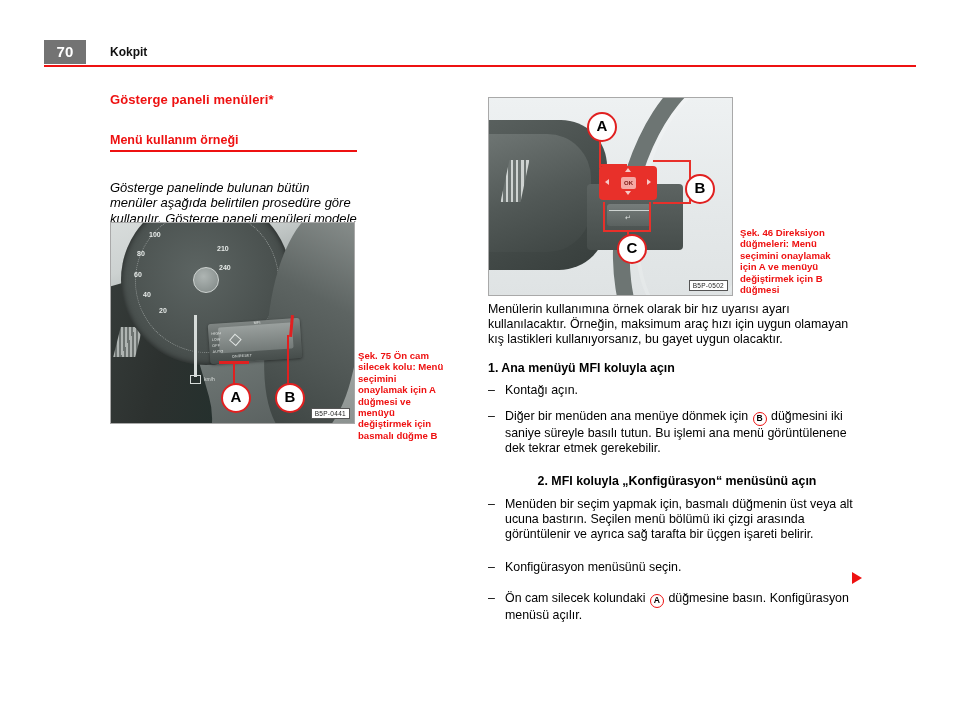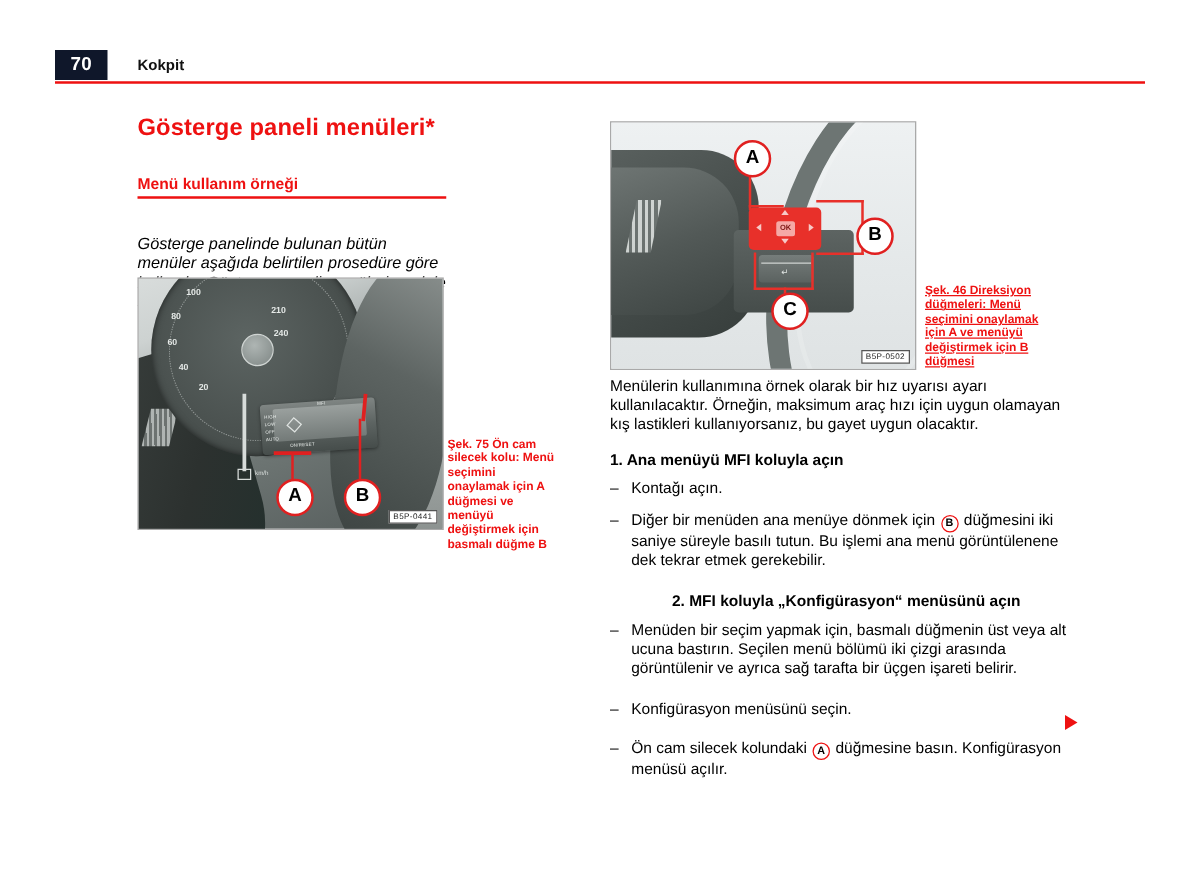--- a/index.html
+++ b/index.html
@@ -24,21 +24,21 @@
   
   .header {
     position: absolute;
     left: 44px; top: 40px;
     width: 872px; height: 28px;
   }
   .page-num-box {
     position: absolute;
     left: 0; top: 0;
     width: 42px; height: 24px;
-    background: #0f172a;
+    background: #737373;
     color: #ffffff;
     font-size: 15px;
     font-weight: bold;
     line-height: 24px;
     text-align: center;
     letter-spacing: 0.2px;
   }
   .header-title {
     position: absolute;
     left: 66px; top: 0;
@@ -62,21 +62,21 @@
     width: 360px;
   }
   .col-right {
     position: absolute;
     left: 488px; top: 92px;
     width: 378px;
   }
 
   
   .h1-title {
-    font-size: 19px;
+    font-size: 13px;
     font-weight: bold;
     color: #ee1111;
     margin: 0 0 26px 0;
     letter-spacing: 0.1px;
   }
   .h2-wrap {
     width: 247px;
     margin: 0 0 28px 0;
   }
   .h2-title {
@@ -138,21 +138,20 @@
     color: #ee1111;
     line-height: 11.4px;
     width: 86px;
   }
   .caption-left {
     left: 358px; top: 350px;
   }
   .caption-right {
     left: 740px; top: 227px;
     width: 92px;
-    text-decoration: underline;
   }
 
   
   .body-par {
     font-size: 12.4px;
     color: #000000;
     line-height: 15.2px;
     margin: 0 0 13px 0;
   }
   .step-head {

